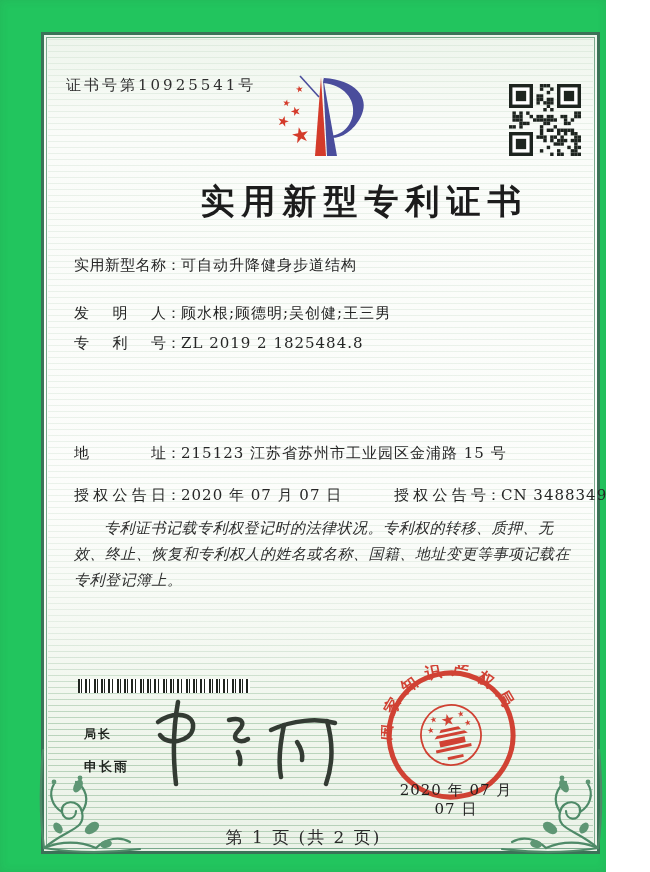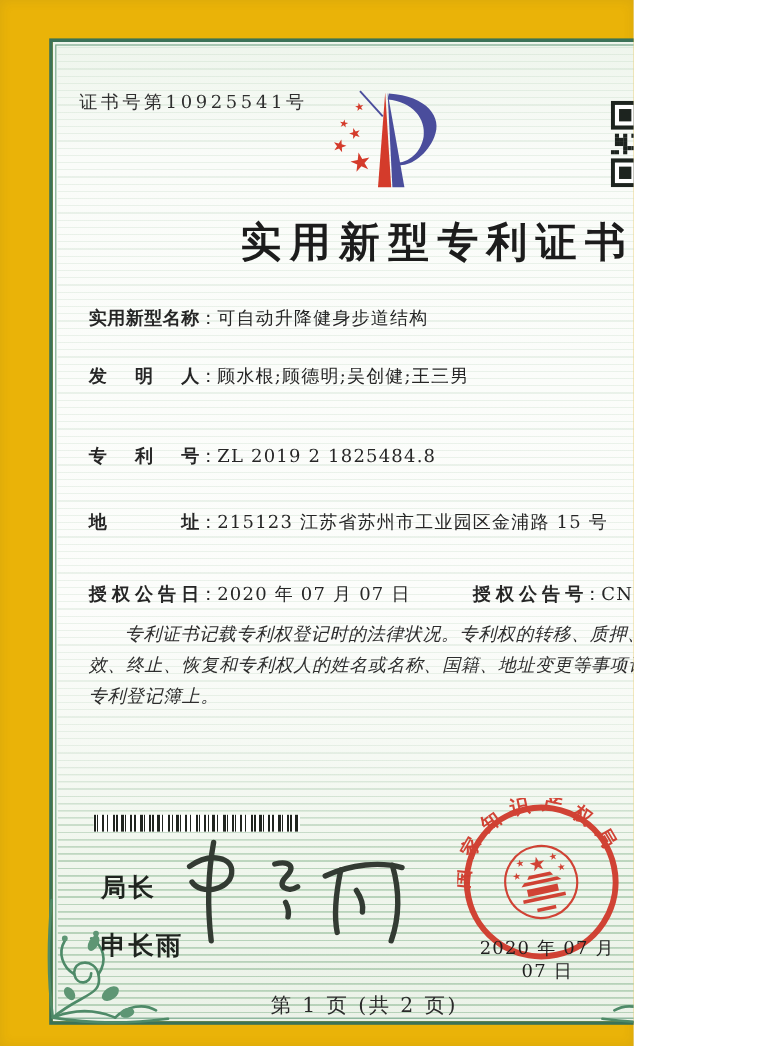--- a/index.html
+++ b/index.html
@@ -1,18 +1,18 @@
 <!DOCTYPE html>
 <html><head>
 <meta charset="utf-8">
 <style>
   html,body{margin:0;padding:0;background:#ffffff;}
   .sheet{
-    position:relative; width:528px; height:872px; overflow:hidden;
-    background:#eab308;
+    position:relative; width:606px; height:872px; overflow:hidden;
+    background:#22c55e;
     box-shadow:inset 0 0 10px rgba(60,60,55,.10);
     font-family:"DejaVu Serif","Liberation Serif",serif;
     color:#222;
   }
   
   .frame{
     position:absolute; left:41px; top:32px; width:559px; height:822px;
     border:3px solid #3b7257; box-sizing:border-box;
     background:linear-gradient(180deg,#eef5ec 0%,#fafcf9 12%,#fcfdfb 58%,#f0f6ed 84%,#ebf2e8 100%);
   }
@@ -26,40 +26,40 @@
   .corner-left{left:34px;}
   .corner-right{left:496px; transform:scaleX(-1);}
 
   .cert-no{position:absolute; left:66px; top:76px; font-size:15px; letter-spacing:3px; color:#2e2e2e;}
   .logo{position:absolute; left:252px; top:74px; width:140px; height:90px;}
   .qr{position:absolute; left:509px; top:84px; width:72px; height:72px;}
   .title{position:absolute; left:41px; width:559px; top:179px; text-align:center;
     font-size:34px; font-weight:600; letter-spacing:7px; color:#1c1c1c;margin-left:44px;}
 
   .field-row{position:absolute; left:74px; font-size:15px; white-space:nowrap; color:#262626;}
-  .flabel{display:inline-block; width:92px; text-align:justify; text-align-last:justify; vertical-align:bottom;font-weight:bold;}
+  .flabel{display:inline-block; width:92px; text-align:justify; text-align-last:justify; vertical-align:bottom;}
   .fvalue{letter-spacing:1px;}
-  .r0{top:256px;} .r1{top:304px;} .r2{top:334px;margin-top:37px;} .r3{top:372px;}
-  .r4{top:410px;} .r5{top:426px;} .r6{top:486px;}
+  .r0{top:256px;} .r1{top:304px;} .r2{top:334px;} .r3{top:372px;}
+  .r4{top:410px;} .r5{top:444px;} .r6{top:486px;}
   .grant-no{position:absolute; left:320px; top:0;}
 
   .paras{position:absolute; left:74px; width:504px; top:515px;
     font-size:15px; line-height:26px; color:#2d2d2d; font-style:italic;}
   .paras p{margin:0; text-indent:2em; letter-spacing:.5px;}
 
   .barcode{position:absolute; left:78px; top:679px; width:172px; height:14px;
     background:repeating-linear-gradient(90deg,
       #20241f 0 2px, #fff 2px 3px, #20241f 3px 4px, #fff 4px 7px,
       #20241f 7px 9px, #fff 9px 11px, #20241f 11px 12px, #fff 12px 16px,
       #20241f 16px 18px, #fff 18px 19px, #20241f 19px 20px, #fff 20px 23px);}
 
-  .signer-title{position:absolute; left:84px; top:726px; font-size:21px; font-weight:700;
+  .signer-title{position:absolute; left:84px; top:726px; font-size:12px; font-weight:700;
     font-family:"DejaVu Sans","Liberation Sans",sans-serif; color:#1f241f; letter-spacing:2px;}
-  .signer-name{position:absolute; left:84px; top:758px; font-size:21px; font-weight:700;
-    font-family:"DejaVu Sans","Liberation Sans",sans-serif; color:#1f241f; letter-spacing:2px;margin-top:16px;}
+  .signer-name{position:absolute; left:84px; top:758px; font-size:13px; font-weight:700;
+    font-family:"DejaVu Sans","Liberation Sans",sans-serif; color:#1f241f; letter-spacing:2px;}
   .signature{position:absolute; left:145px; top:692px; width:195px; height:105px;}
 
   .seal{position:absolute; left:381px; top:665px; width:140px; height:140px;}
   .seal-date{position:absolute; left:396px; top:781px; width:120px; text-align:center;
     font-size:15px; color:#1e1e1e; letter-spacing:1px;}
 
   .footer{position:absolute; left:24px; width:559px; top:826px; text-align:center;
     font-size:17px; color:#2a2a2a; letter-spacing:2px;}
 </style>
 </head>

